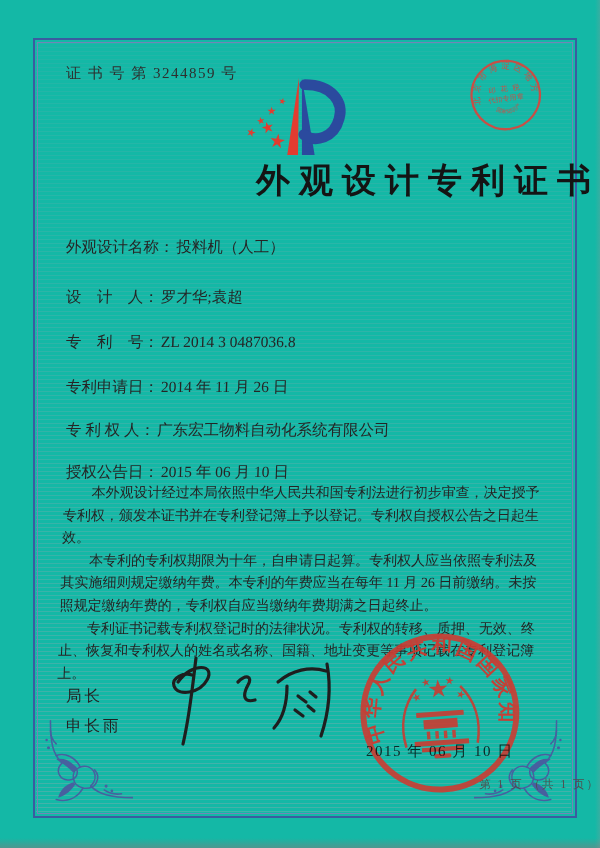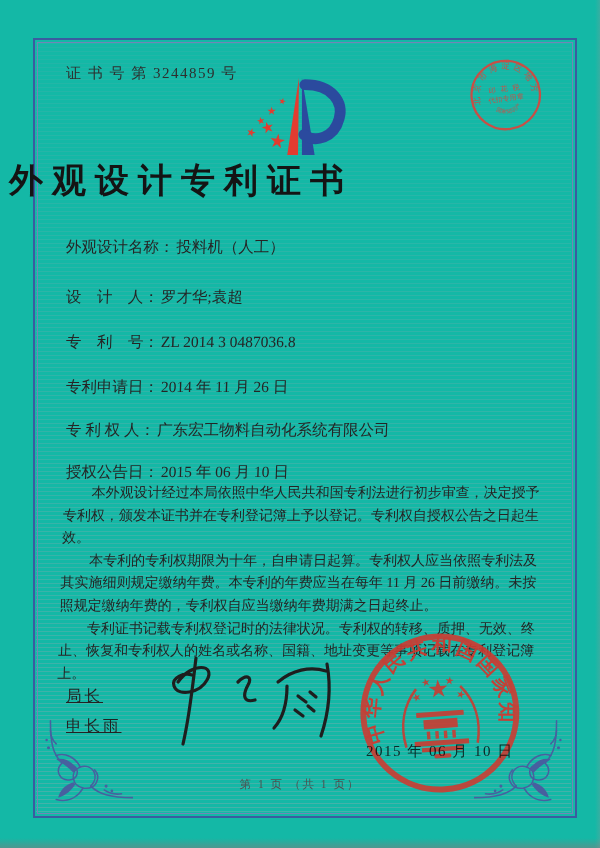--- a/index.html
+++ b/index.html
@@ -19,42 +19,42 @@
     z-index:0;
   }
   .frame{
     position:absolute;left:33px;top:38px;width:540px;height:776px;
     border:2px solid #3b5ba0;z-index:1;
   }
   .frame-inner{position:absolute;inset:2px;border:1px solid #7185b8;}
   .cert-no{position:absolute;left:66px;top:64px;font-size:15px;letter-spacing:1.5px;color:#2e2e2e;z-index:3;}
   .logo{position:absolute;left:238px;top:72px;z-index:3;}
   .title{
-    position:absolute;left:0;top:158px;width:100%;text-align:left;
+    position:absolute;left:0;top:158px;width:100%;text-align:right;
     font-size:34px;font-weight:bold;letter-spacing:9px;text-indent:9px;color:#141414;z-index:3;
   }
   .field-row{position:absolute;left:66px;font-size:15.5px;z-index:3;white-space:nowrap;
     transform:skewX(-2deg);transform-origin:left center;}
   .f-label{color:#252525;}
   .f-value{color:#252525;margin-left:2px;}
   .body-text{
     position:absolute;left:64px;top:482px;width:476px;z-index:3;
     font-size:14px;line-height:22.6px;text-align:justify;color:#242424;
     transform:skewX(-2deg);transform-origin:left top;
   }
   .body-text p{margin:0;text-indent:2em;}
-  .director{position:absolute;left:66px;z-index:3;font-size:15.5px;letter-spacing:3px;color:#222;text-decoration:underline;}
+  .director{position:absolute;left:66px;z-index:3;font-size:15.5px;letter-spacing:3px;color:#222;}
   .signature{position:absolute;left:140px;top:650px;z-index:4;}
   .seal-main{position:absolute;left:355px;top:628px;z-index:6;opacity:.93;transform:rotate(-4deg);}
   .issue-date{
     position:absolute;left:366px;top:742px;z-index:7;font-size:15px;letter-spacing:1.5px;
     color:#3c3c3c;mix-blend-mode:multiply;white-space:nowrap;
   }
   .stamp-top{position:absolute;left:468px;top:57px;z-index:3;opacity:.92;transform:rotate(-8deg);}
-  .footer{position:absolute;left:0;top:777px;width:100%;text-align:center;
+  .footer{position:absolute;left:0;top:777px;width:100%;text-align:right;
     font-size:11.5px;letter-spacing:2px;color:#4f4f4f;z-index:3;}
   .flourish{position:absolute;top:720px;z-index:2;}
   .flourish.right{left:474px;}
   .flourish.left{left:37px;transform:scaleX(-1);}
   .photo-shadow-bottom{position:absolute;left:0;right:0;bottom:0;height:10px;z-index:9;
     background:linear-gradient(to bottom, rgba(120,120,120,0), rgba(125,125,125,.55));}
   .photo-shadow-right{position:absolute;top:0;bottom:0;right:0;width:5px;z-index:9;
     background:linear-gradient(to right, rgba(140,140,140,0), rgba(150,150,150,.28));}
   svg text{font-family:"Liberation Serif","DejaVu Serif",serif;}
 </style>

